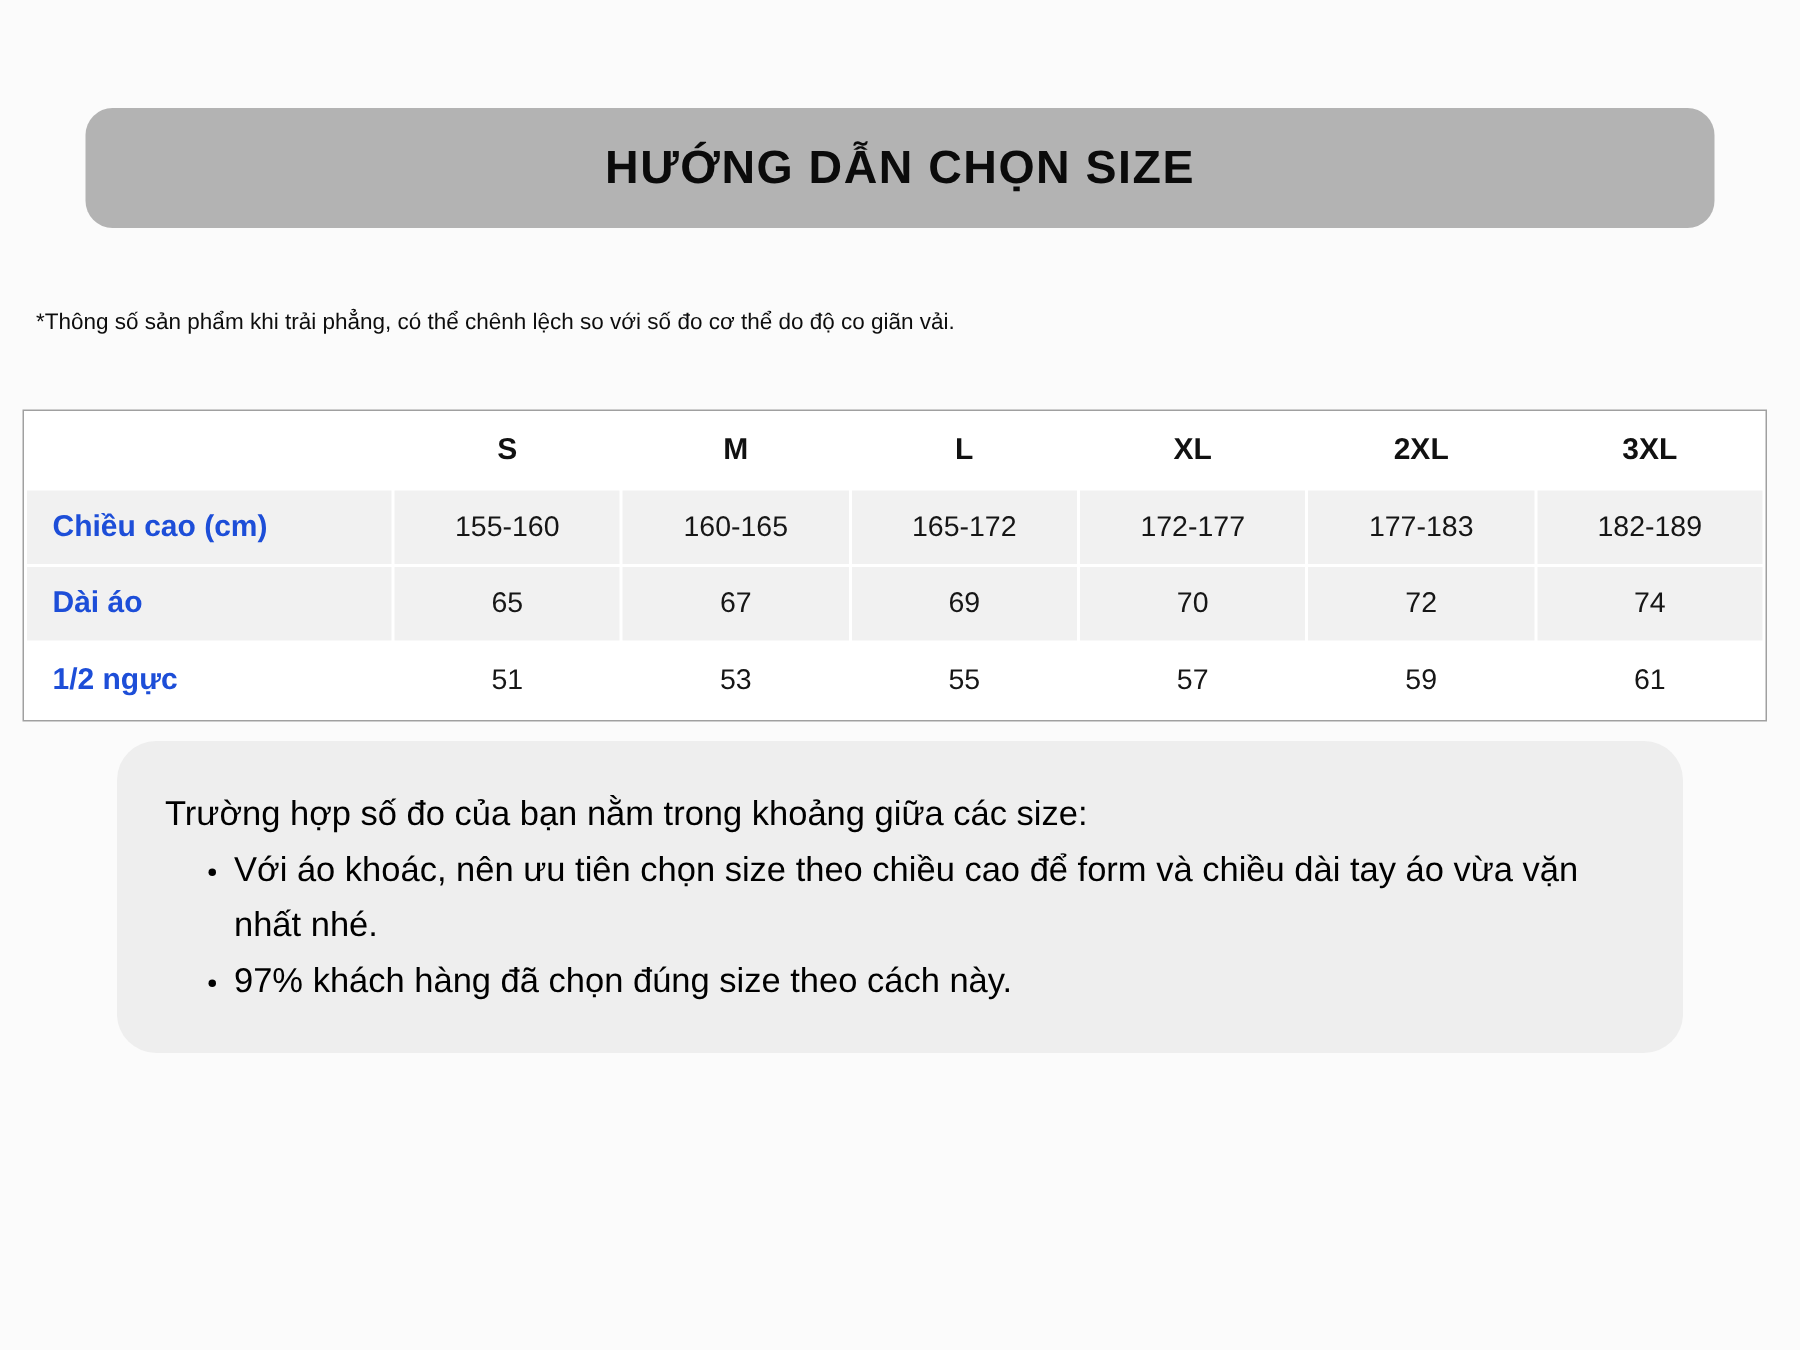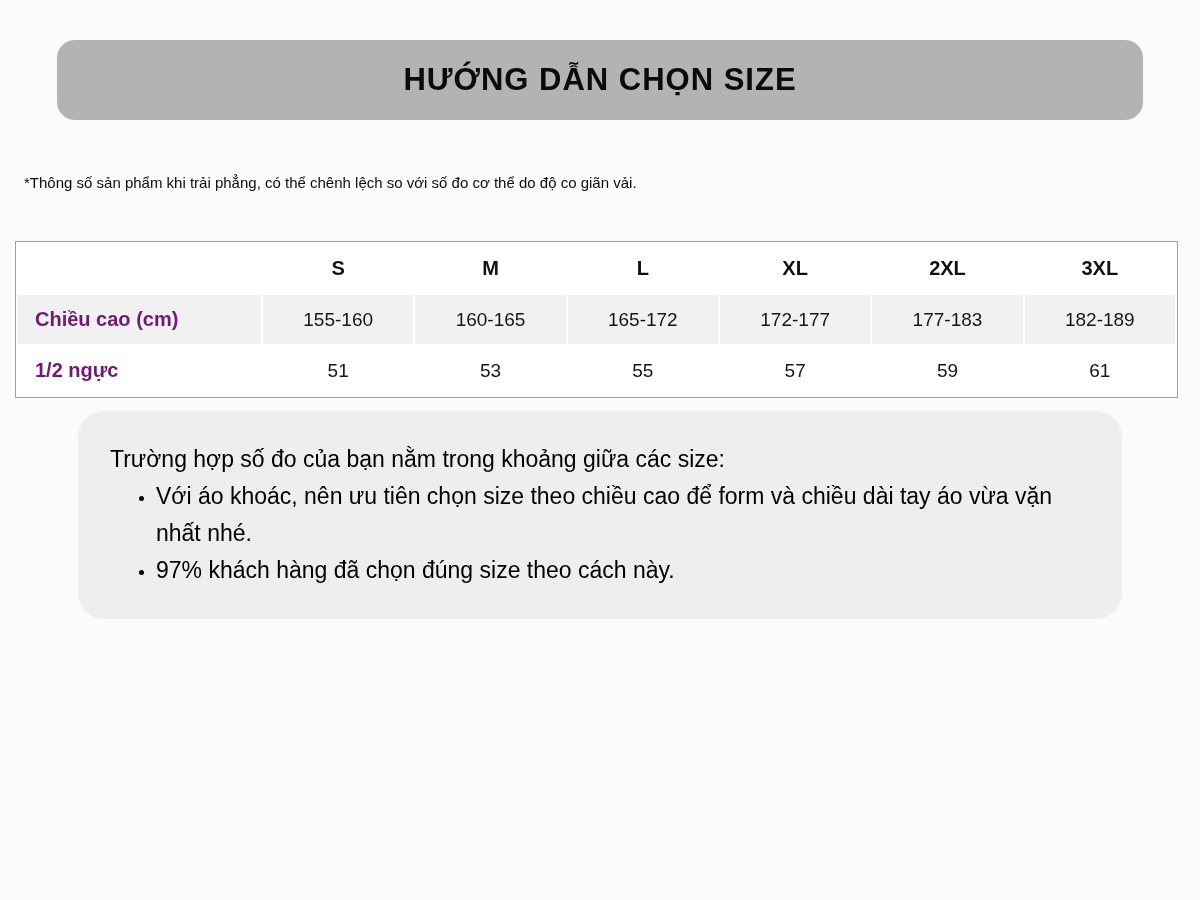--- a/index.html
+++ b/index.html
@@ -4,21 +4,21 @@
 <style>
   * { margin: 0; padding: 0; box-sizing: border-box; }
   html, body { width: 1200px; height: 900px; }
   body {
     background: var(--page_bg, #fbfbfb);
     font-family: "Liberation Sans", sans-serif;
     color: var(--text, #111);
     overflow: hidden;
   }
   .banner {
-    margin: 40px 57px 0;
+    margin: 72px 57px 0;
     height: 80px;
     background: var(--banner_bg, #b3b3b3);
     border-radius: 18px;
     display: flex;
     align-items: center;
     justify-content: center;
   }
   .banner-title {
     font-size: 31px;
     font-weight: 700;
@@ -54,21 +54,21 @@
   .size-table thead th {
     font-weight: 700;
     font-size: 20px;
     color: #111;
   }
   .size-table th.row-label {
     text-align: left;
     padding-left: 17px;
     font-weight: 700;
     font-size: 20px;
-    color: #701a75;
+    color: #1d4ed8;
   }
   .size-table tr.stripe th, .size-table tr.stripe td {
     background: var(--stripe, #f1f1f1);
   }
   .advice-box {
     margin: 13px 0 0 78px;
     width: 1044px;
     background: var(--box_bg, #efefef);
     border-radius: 26px;
     padding: 30px 36px 30px 32px;
@@ -118,20 +118,29 @@
       <tbody>
         <tr class="stripe">
           <th class="row-label">Chiều cao (cm)</th>
           <td>155-160</td>
           <td>160-165</td>
           <td>165-172</td>
           <td>172-177</td>
           <td>177-183</td>
           <td>182-189</td>
         </tr>
+        <tr class="stripe">
+          <th class="row-label">Dài áo</th>
+          <td>65</td>
+          <td>67</td>
+          <td>69</td>
+          <td>70</td>
+          <td>72</td>
+          <td>74</td>
+        </tr>
         <tr>
           <th class="row-label">1/2 ngực</th>
           <td>51</td>
           <td>53</td>
           <td>55</td>
           <td>57</td>
           <td>59</td>
           <td>61</td>
         </tr>
       </tbody>

